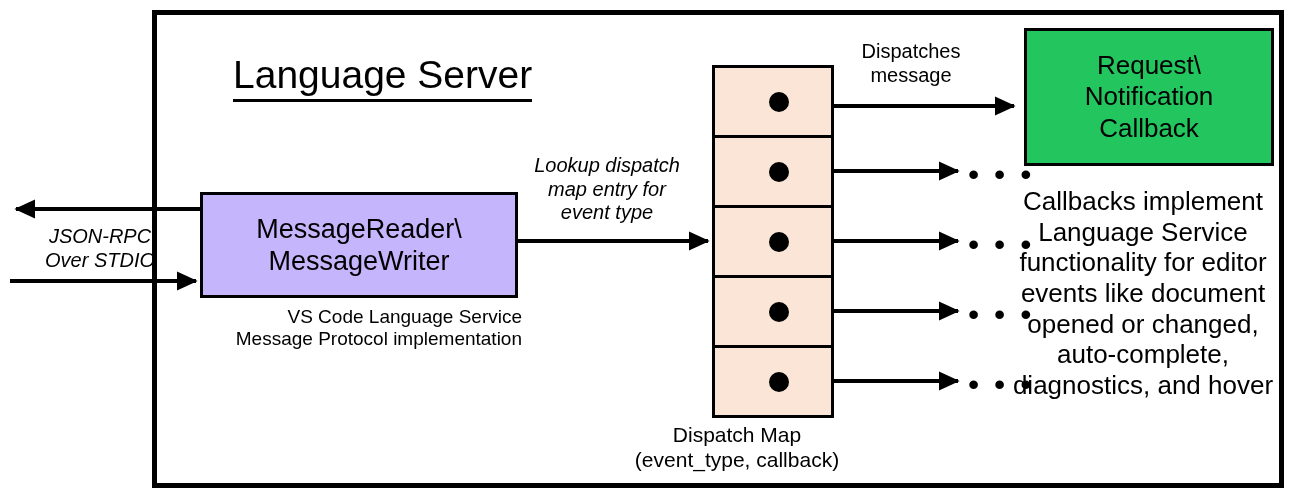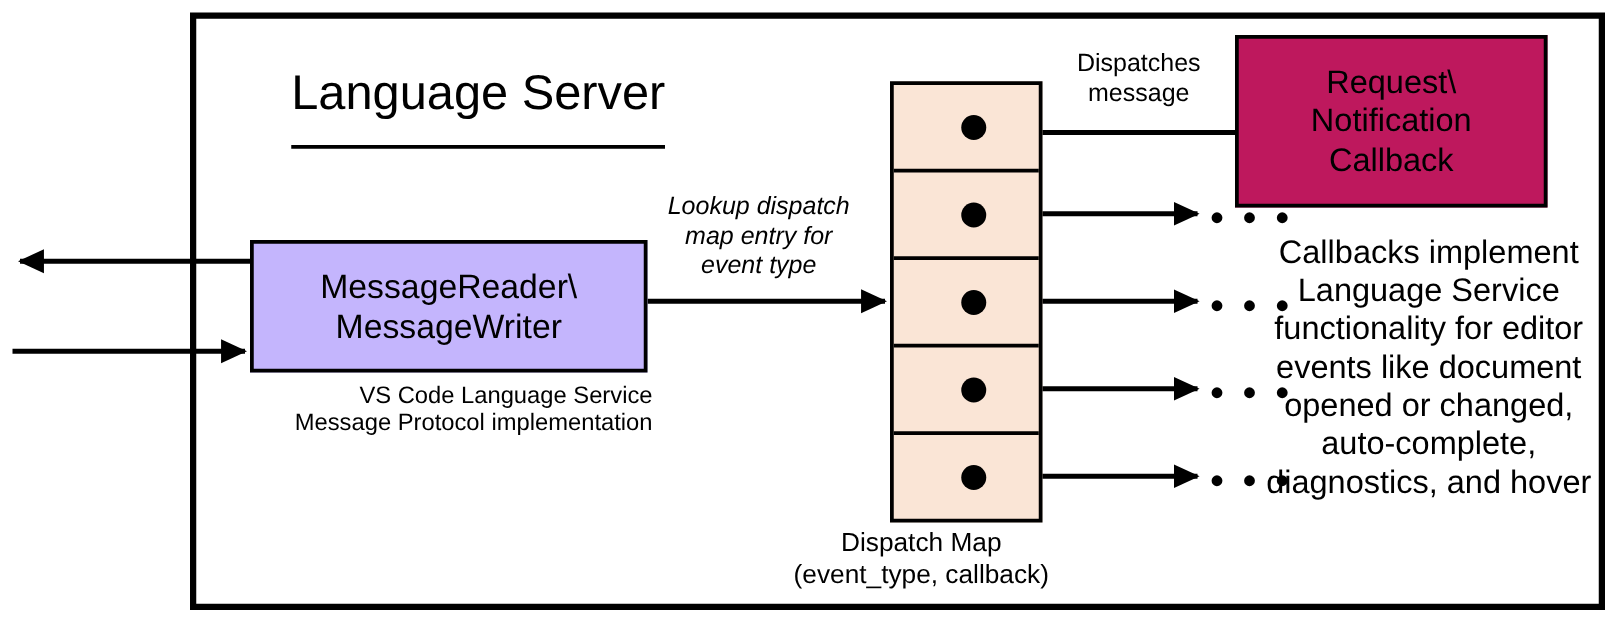--- a/index.html
+++ b/index.html
@@ -38,21 +38,21 @@
   #server-title {
     left: 233px;
     top: 52px;
     width: 340px;
     font-size: 39px;
     text-align: left;
     letter-spacing: 0px;
   }
   #server-title span.u {
     border-bottom: 3px solid #000;
-    padding-bottom: 20px;
+    padding-bottom: 3px;
   }
 
   
   .box {
     position: absolute;
     box-sizing: border-box;
     border: 3px solid #000;
     display: flex;
     align-items: center;
     justify-content: center;
@@ -62,25 +62,25 @@
   }
   #reader-writer-box {
     left: 200px;
     top: 192px;
     width: 318px;
     height: 106px;
     background: #c4b5fd;
     font-size: 27px;
   }
   #callback-box {
-    left: 988px;
+    left: 1024px;
     top: 28px;
     width: 250px;
     height: 138px;
-    background: #be185d;
+    background: #22c55e;
     font-size: 26px;
   }
 
   
   #dispatch-map {
     position: absolute;
     left: 712px;
     top: 65px;
     width: 122px;
     height: 353px;
@@ -229,20 +229,22 @@
 Callback</span>
   </div>
   <div class="txt" id="caption-callbacks">Callbacks implement
 Language Service
 functionality for editor
 events like document
 opened or changed,
 auto-complete,
 diagnostics, and hover</div>
 
+  <div class="txt" id="label-jsonrpc">JSON-RPC
+Over STDIO</div>
   <div class="txt" id="label-lookup">Lookup dispatch
 map entry for
 event type</div>
   <div class="txt" id="label-dispatches">Dispatches
 message</div>
 
   <div class="ellipsis" style="left:968px; top:158px;">• • •</div>
   <div class="ellipsis" style="left:968px; top:228px;">• • •</div>
   <div class="ellipsis" style="left:968px; top:298px;">• • •</div>
   <div class="ellipsis" style="left:968px; top:368px;">• • •</div>

